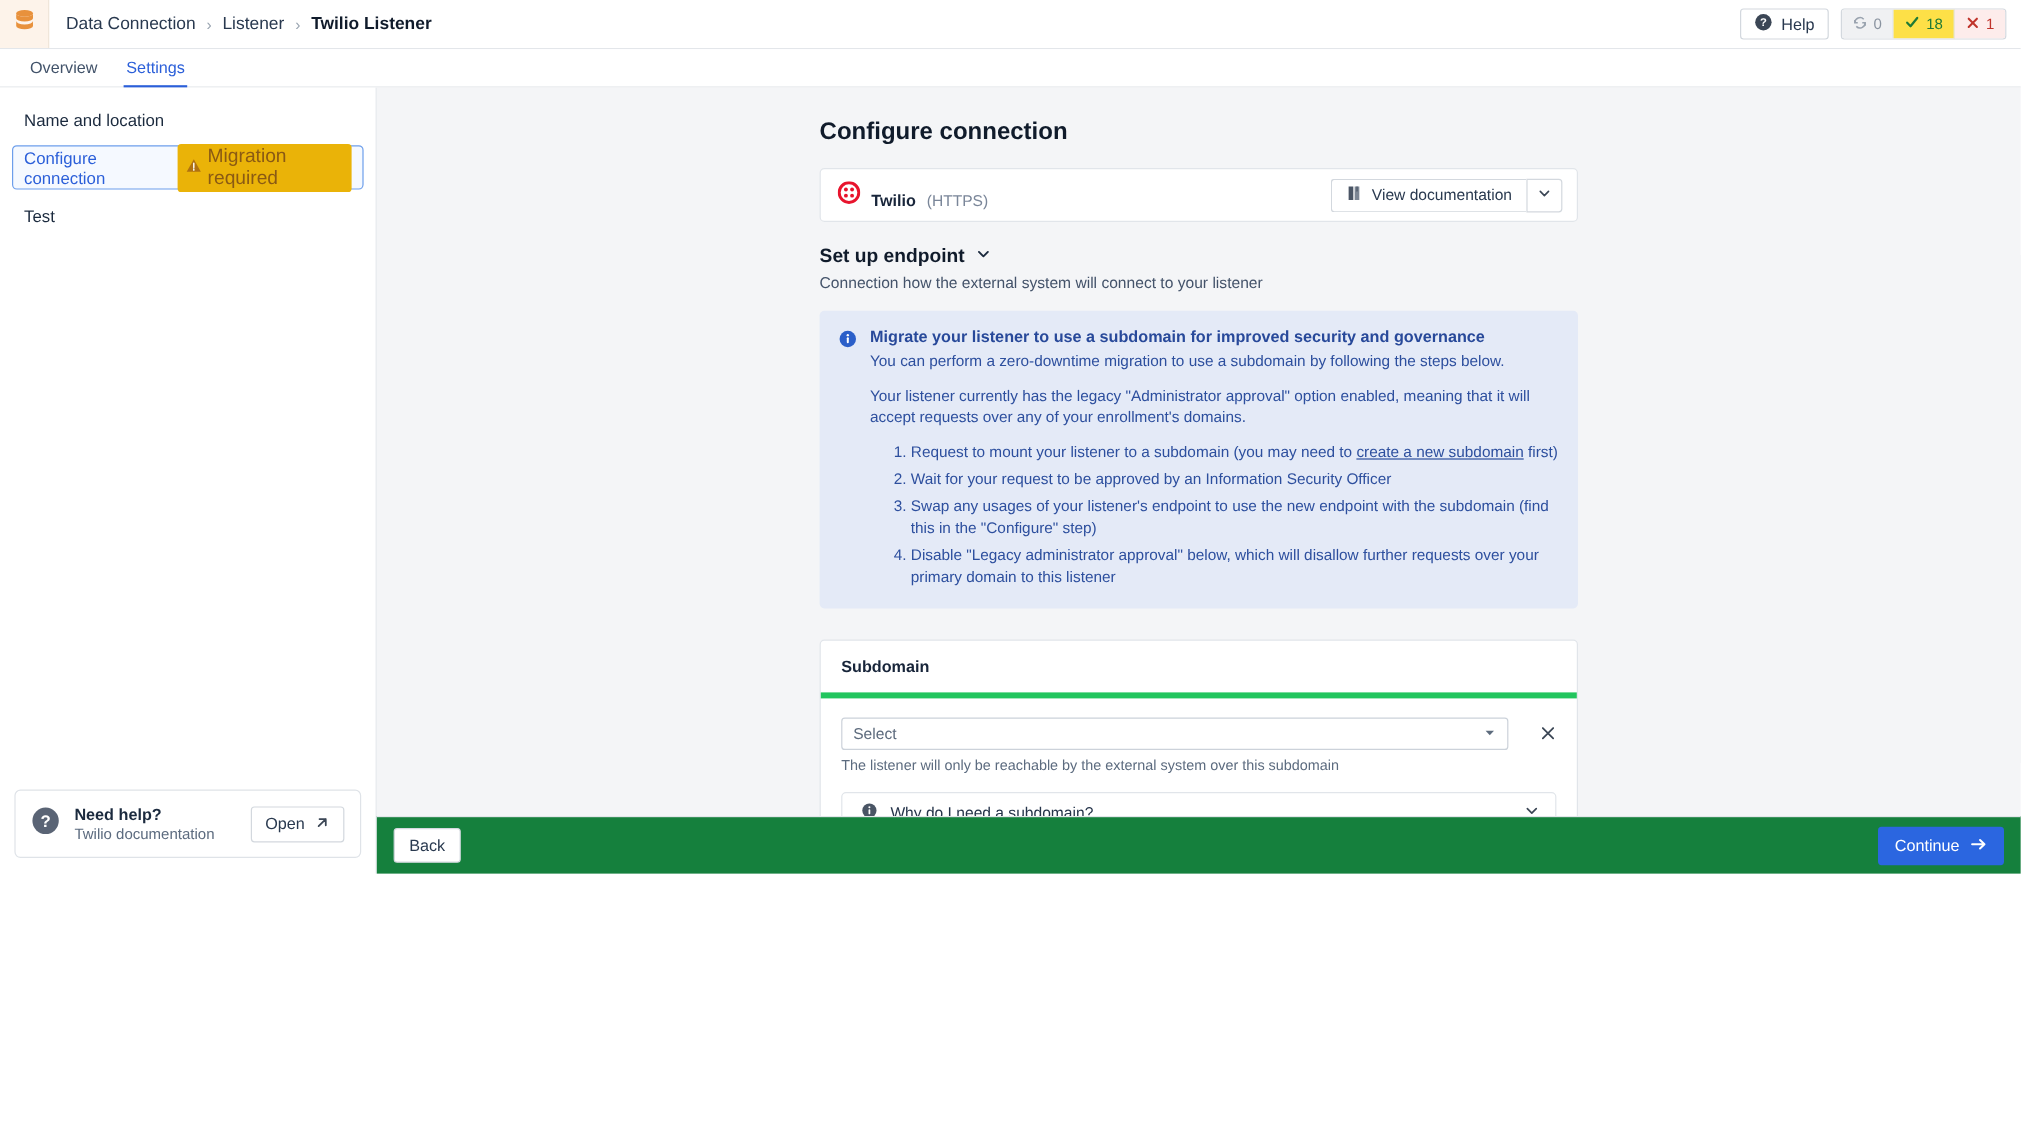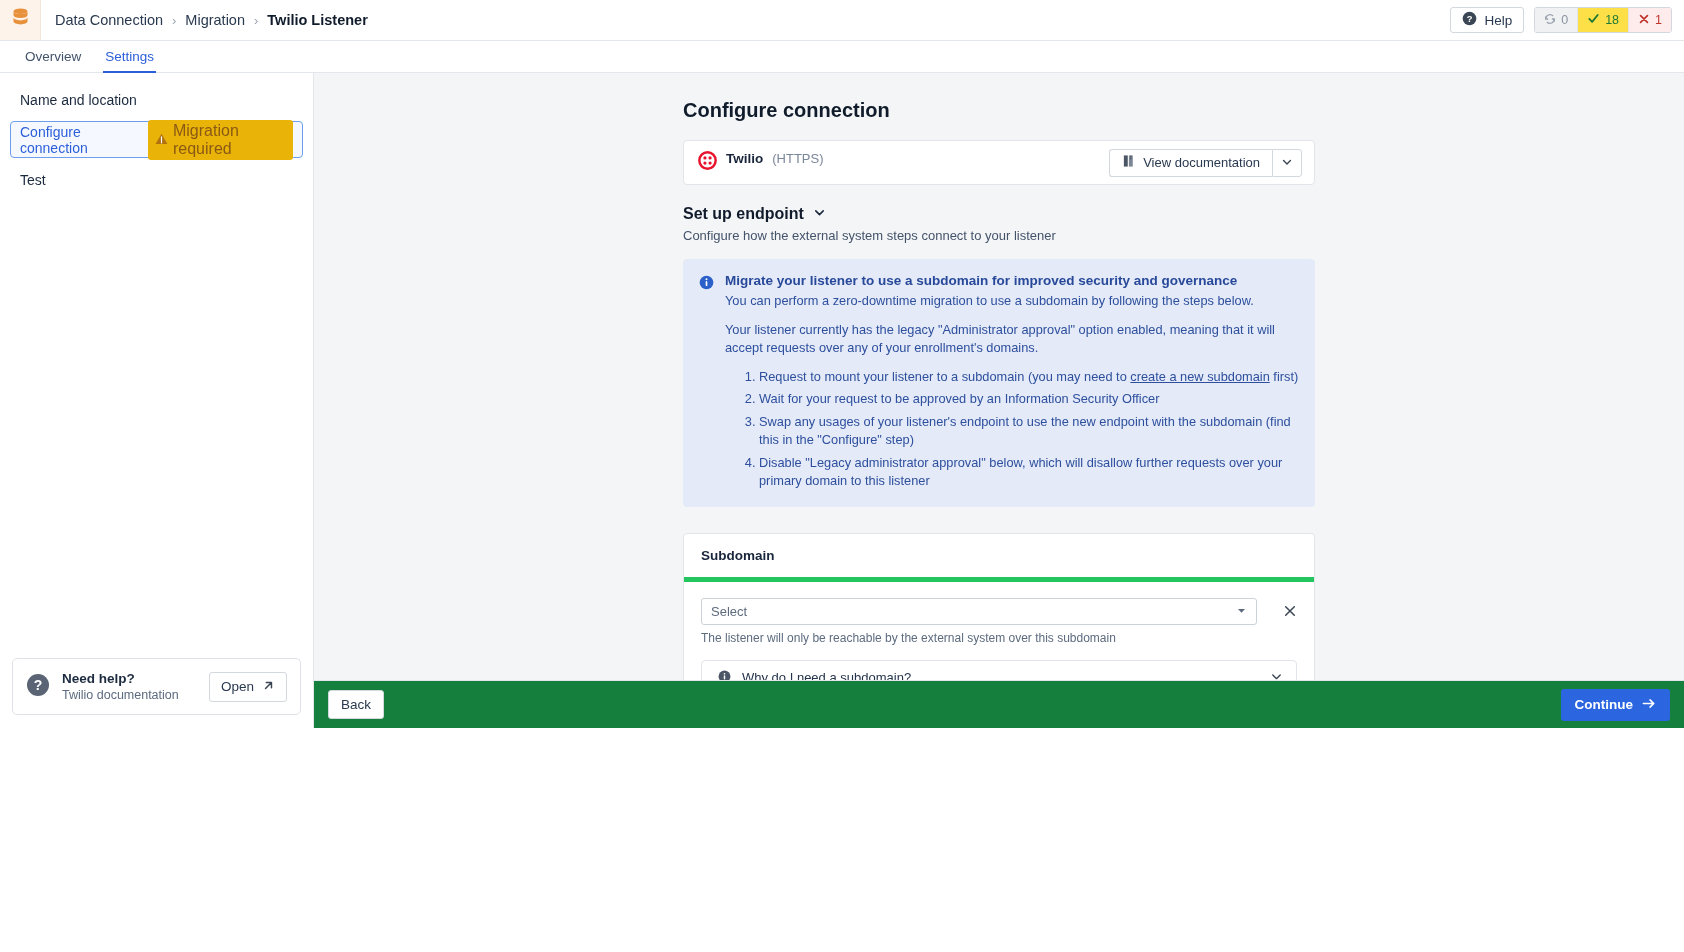--- a/index.html
+++ b/index.html
@@ -133,21 +133,21 @@
   .main-scroll { flex: 1; overflow: hidden; padding: 26px 0 0 0; }
   .content { width: 632px; margin: 0 auto; }
 
   .page-title { font-size: 20px; font-weight: bold; color: #101b2b; margin-bottom: 18px; }
 
   .conn-card {
     background: #fff; border: 1px solid #e1e5ea; border-radius: 4px;
     height: 45px; display: flex; align-items: center;
     padding: 0 12px 0 14px; margin-bottom: 20px;
   }
-  .conn-left { display: flex; align-items: flex-start; gap: 9px; }
+  .conn-left { display: flex; align-items: flex-end; gap: 9px; }
   .conn-name { font-size: 13.5px; font-weight: bold; color: #18253a; }
   .conn-proto { font-size: 13px; color: #7a8699; }
   .conn-right { margin-left: auto; display: flex; align-items: stretch; }
   .doc-btn {
     display: flex; align-items: center; gap: 8px;
     border: 1px solid #d3d8de; border-right: none;
     border-radius: 3px 0 0 3px; background: #fff;
     padding: 0 12px; height: 28px; font-size: 13px; color: #29394f; cursor: pointer;
   }
   .doc-caret {
@@ -234,21 +234,21 @@
     display: flex; align-items: center; padding: 0 14px;
   }
   .back-btn {
     border: 1px solid #d3d8de; border-radius: 3px; background: #fff;
     padding: 6px 12px; font-size: 13.5px; color: #29394f; cursor: pointer;
   }
   .continue-btn {
     margin-left: auto;
     display: flex; align-items: center; gap: 9px;
     background: #2b66e0; border: none; border-radius: 3px;
-    color: #fff; font-size: 13.5px; font-weight: bold;
+    color: #fff; font-size: 13.5px; font-weight: normal;
     padding: 8px 14px; cursor: pointer;
   }
 </style>
 </head>
 <body>
 
 <div class="app">
 
   <div class="topbar">
     <div class="app-badge">
@@ -257,21 +257,21 @@
           <ellipse cx="8.5" cy="3.2" rx="7" ry="2.8" fill="#e8913c"></ellipse>
           <path d="M1.5 3.2 v4 a7 2.8 0 0 0 14 0 v-4 a7 2.8 0 0 1 -14 0 z" fill="#e8913c"></path>
           <path d="M1.5 9.6 v4 a7 2.8 0 0 0 14 0 v-4 a7 2.8 0 0 1 -14 0 z" fill="#e8913c"></path>
         </svg>
       </span>
     </div>
 
     <div class="breadcrumb">
       <span class="crumb link">Data Connection</span>
       <span class="crumb-sep">›</span>
-      <span class="crumb link">Migration</span>
+      <span class="crumb link">Listener</span>
       <span class="crumb-sep">›</span>
       <span class="crumb current">Twilio Listener</span>
     </div>
 
     <div class="topbar-right">
       <div class="help-btn">
         <span>
           <svg width="15" height="15" viewBox="0 0 16 16">
             <circle cx="8" cy="8" r="7.3" fill="#3b4655"></circle>
             <text x="8" y="11.7" font-size="10" font-weight="bold" fill="#fff" text-anchor="middle" font-family="Liberation Sans, sans-serif">?</text>
@@ -405,21 +405,21 @@
           </div>
 
           <div class="section-head">
             <span class="section-title">Set up endpoint</span>
             <span>
               <svg width="13" height="13" viewBox="0 0 14 14" fill="none" stroke="#1b2a3e" stroke-width="1.7" stroke-linecap="round" stroke-linejoin="round">
                 <path d="M3 5.3l4 4 4-4"></path>
               </svg>
             </span>
           </div>
-          <div class="section-desc">Configure how the external system steps connect to your listener</div>
+          <div class="section-desc">Connection how the external system will connect to your listener</div>
 
           <div class="banner">
             <span class="banner-ic">
               <svg width="15" height="15" viewBox="0 0 16 16">
                 <circle cx="8" cy="8" r="7.3" fill="#2b5fc9"></circle>
                 <circle cx="8" cy="4.6" r="1.05" fill="#fff"></circle>
                 <rect x="7.1" y="6.5" width="1.8" height="5.3" rx="0.9" fill="#fff"></rect>
               </svg>
             </span>
             <div class="banner-body">

